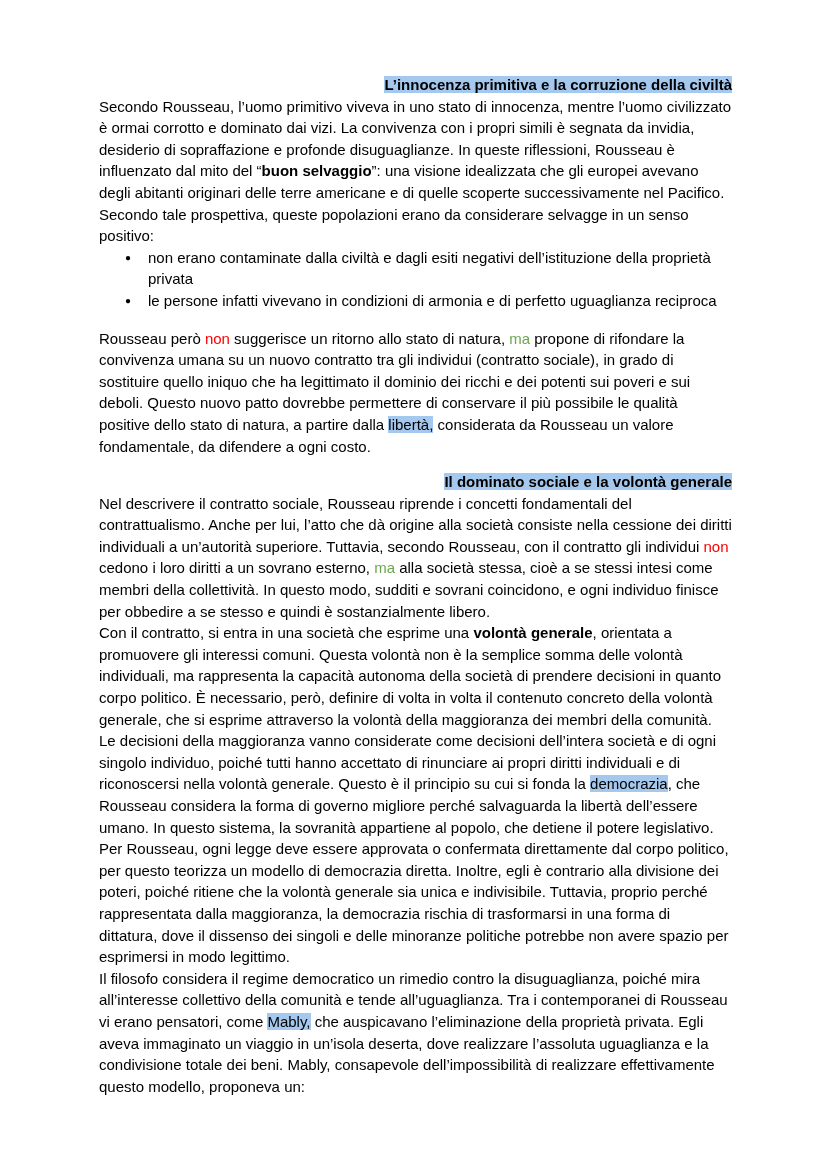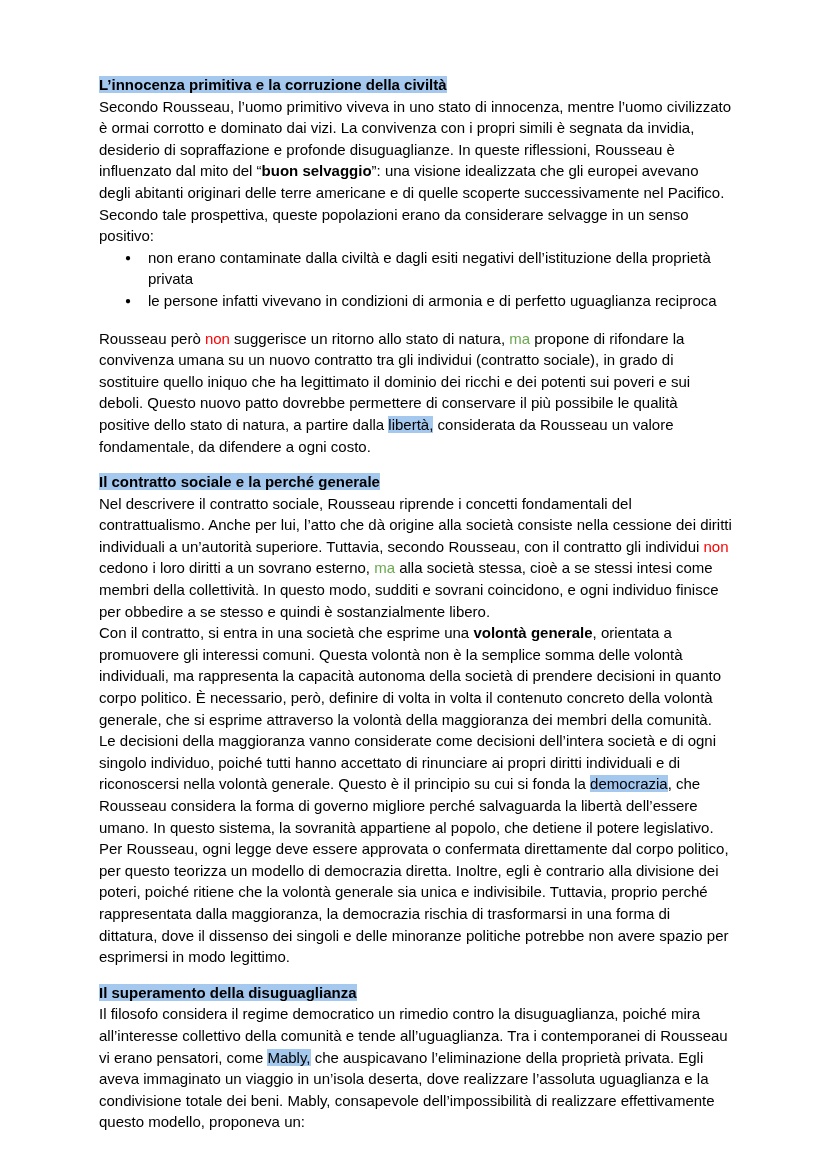--- a/index.html
+++ b/index.html
@@ -18,21 +18,21 @@
   .content {
     position: absolute;
     left: 99px;
     top: 74px;
     width: 633px;
     font-size: 15px;
     line-height: 21.6px;
     color: #000000;
     letter-spacing: 0;
   }
-  .heading { font-weight: bold; margin: 0; }
+  .heading { font-weight: bold; margin: 0; text-align: right; }
   .para { margin: 0; }
   .spaced { margin-top: 14px; }
   .small-space { margin-top: 16px; }
   .bold { font-weight: bold; text-align: center; }
   .red { color: var(--red, #ff0000); }
   .green { color: var(--green, #6aa84f); }
   .highlight { background-color: var(--hl, #a5c8ef); }
   ul.bullets { margin: 0; padding: 0; list-style: none; }
   li.bullet { position: relative; padding-left: 49px; }
   .bullet-marker {
@@ -48,19 +48,18 @@
 
 <div class="page" style="background: rgb(255, 255, 255);">
   <div class="content" style="color: rgb(0, 0, 0);">
       <div class="heading"><span class="highlight">L’innocenza primitiva e la corruzione della civiltà</span></div>
       <div class="para"><span>Secondo Rousseau, l’uomo primitivo viveva in uno stato di innocenza, mentre l’uomo civilizzato è ormai corrotto e dominato dai vizi. La convivenza con i propri simili è segnata da invidia, desiderio di sopraffazione e profonde disuguaglianze. In queste riflessioni, Rousseau è influenzato dal mito del “</span><span class="bold">buon selvaggio</span><span>”: una visione idealizzata che gli europei avevano degli abitanti originari delle terre americane e di quelle scoperte successivamente nel Pacifico. Secondo tale prospettiva, queste popolazioni erano da considerare selvagge in un senso positivo:</span></div>
       <ul class="bullets">
         <li class="bullet"><span class="bullet-marker">●</span><span>non erano contaminate dalla civiltà e dagli esiti negativi dell’istituzione della proprietà privata</span></li>
         <li class="bullet"><span class="bullet-marker">●</span><span>le persone infatti vivevano in condizioni di armonia e di perfetto uguaglianza reciproca</span></li>
       </ul>
       <div class="para small-space"><span>Rousseau però </span><span class="red">non</span><span> suggerisce un ritorno allo stato di natura, </span><span class="green">ma</span><span> propone di rifondare la convivenza umana su un nuovo contratto tra gli individui (contratto sociale), in grado di sostituire quello iniquo che ha legittimato il dominio dei ricchi e dei potenti sui poveri e sui deboli. Questo nuovo patto dovrebbe permettere di conservare il più possibile le qualità positive dello stato di natura, a partire dalla </span><span class="highlight">libertà,</span><span> considerata da Rousseau un valore fondamentale, da difendere a ogni costo.</span></div>
-      <div class="heading spaced"><span class="highlight">Il contratto sociale e la perché generale</span></div>
+      <div class="heading spaced"><span class="highlight">Il dominato sociale e la volontà generale</span></div>
       <div class="para"><span>Nel descrivere il contratto sociale, Rousseau riprende i concetti fondamentali del contrattualismo. Anche per lui, l’atto che dà origine alla società consiste nella cessione dei diritti individuali a un’autorità superiore. Tuttavia, secondo Rousseau, con il contratto gli individui </span><span class="red">non</span><span> cedono i loro diritti a un sovrano esterno, </span><span class="green">ma</span><span> alla società stessa, cioè a se stessi intesi come membri della collettività. In questo modo, sudditi e sovrani coincidono, e ogni individuo finisce per obbedire a se stesso e quindi è sostanzialmente libero.</span></div>
       <div class="para"><span>Con il contratto, si entra in una società che esprime una </span><span class="bold">volontà generale</span><span>, orientata a promuovere gli interessi comuni. Questa volontà non è la semplice somma delle volontà individuali, ma rappresenta la capacità autonoma della società di prendere decisioni in quanto corpo politico. È necessario, però, definire di volta in volta il contenuto concreto della volontà generale, che si esprime attraverso la volontà della maggioranza dei membri della comunità. Le decisioni della maggioranza vanno considerate come decisioni dell’intera società e di ogni singolo individuo, poiché tutti hanno accettato di rinunciare ai propri diritti individuali e di riconoscersi nella volontà generale. Questo è il principio su cui si fonda la </span><span class="highlight">democrazia</span><span>, che Rousseau considera la forma di governo migliore perché salvaguarda la libertà dell’essere umano. In questo sistema, la sovranità appartiene al popolo, che detiene il potere legislativo. Per Rousseau, ogni legge deve essere approvata o confermata direttamente dal corpo politico, per questo teorizza un modello di democrazia diretta. Inoltre, egli è contrario alla divisione dei poteri, poiché ritiene che la volontà generale sia unica e indivisibile. Tuttavia, proprio perché rappresentata dalla maggioranza, la democrazia rischia di trasformarsi in una forma di dittatura, dove il dissenso dei singoli e delle minoranze politiche potrebbe non avere spazio per esprimersi in modo legittimo.</span></div>
-      <div class="heading spaced"><span class="highlight">Il superamento della disuguaglianza</span></div>
       <div class="para"><span>Il filosofo considera il regime democratico un rimedio contro la disuguaglianza, poiché mira all’interesse collettivo della comunità e tende all’uguaglianza. Tra i contemporanei di Rousseau vi erano pensatori, come </span><span class="highlight">Mably,</span><span> che auspicavano l’eliminazione della proprietà privata. Egli aveva immaginato un viaggio in un’isola deserta, dove realizzare l’assoluta uguaglianza e la condivisione totale dei beni. Mably, consapevole dell’impossibilità di realizzare effettivamente questo modello, proponeva un:</span></div>
     </div>
 </div>
 
 </body></html>

